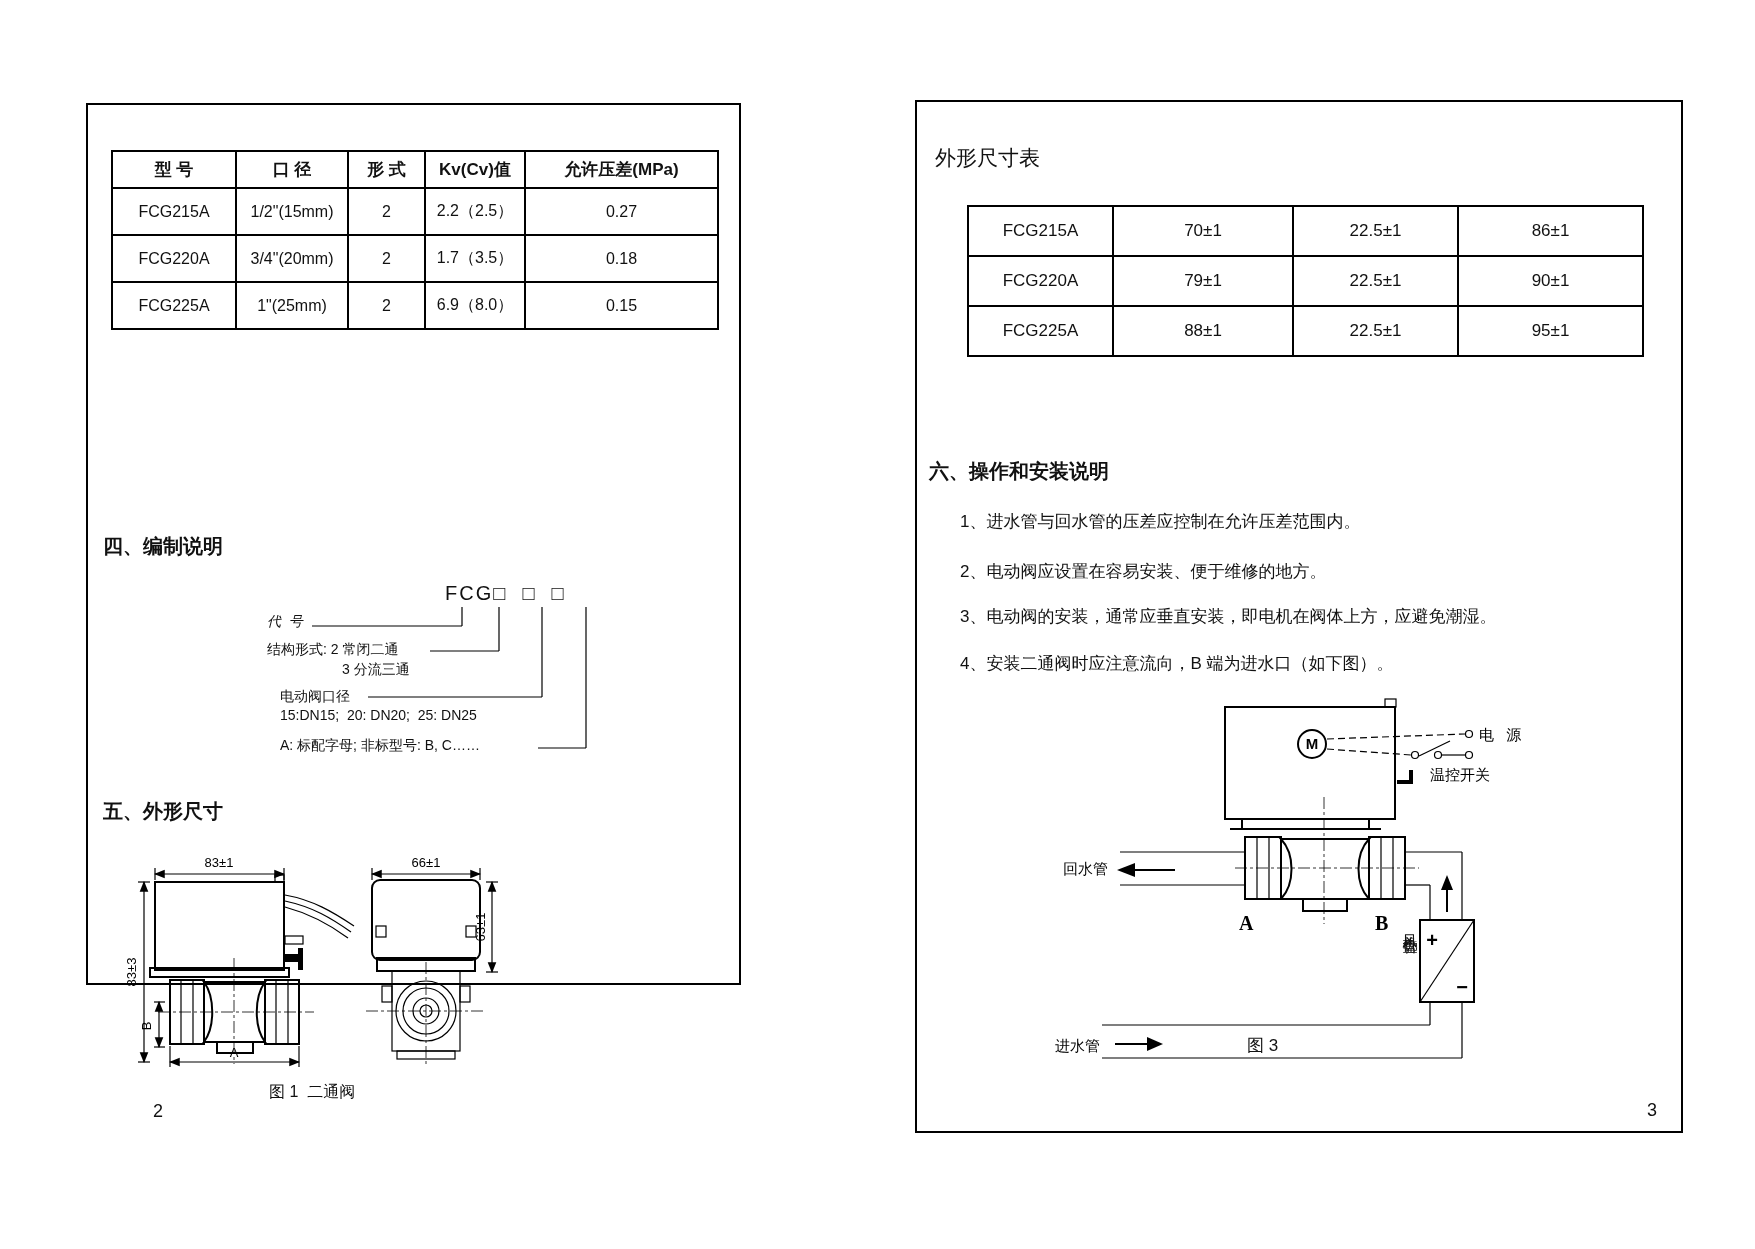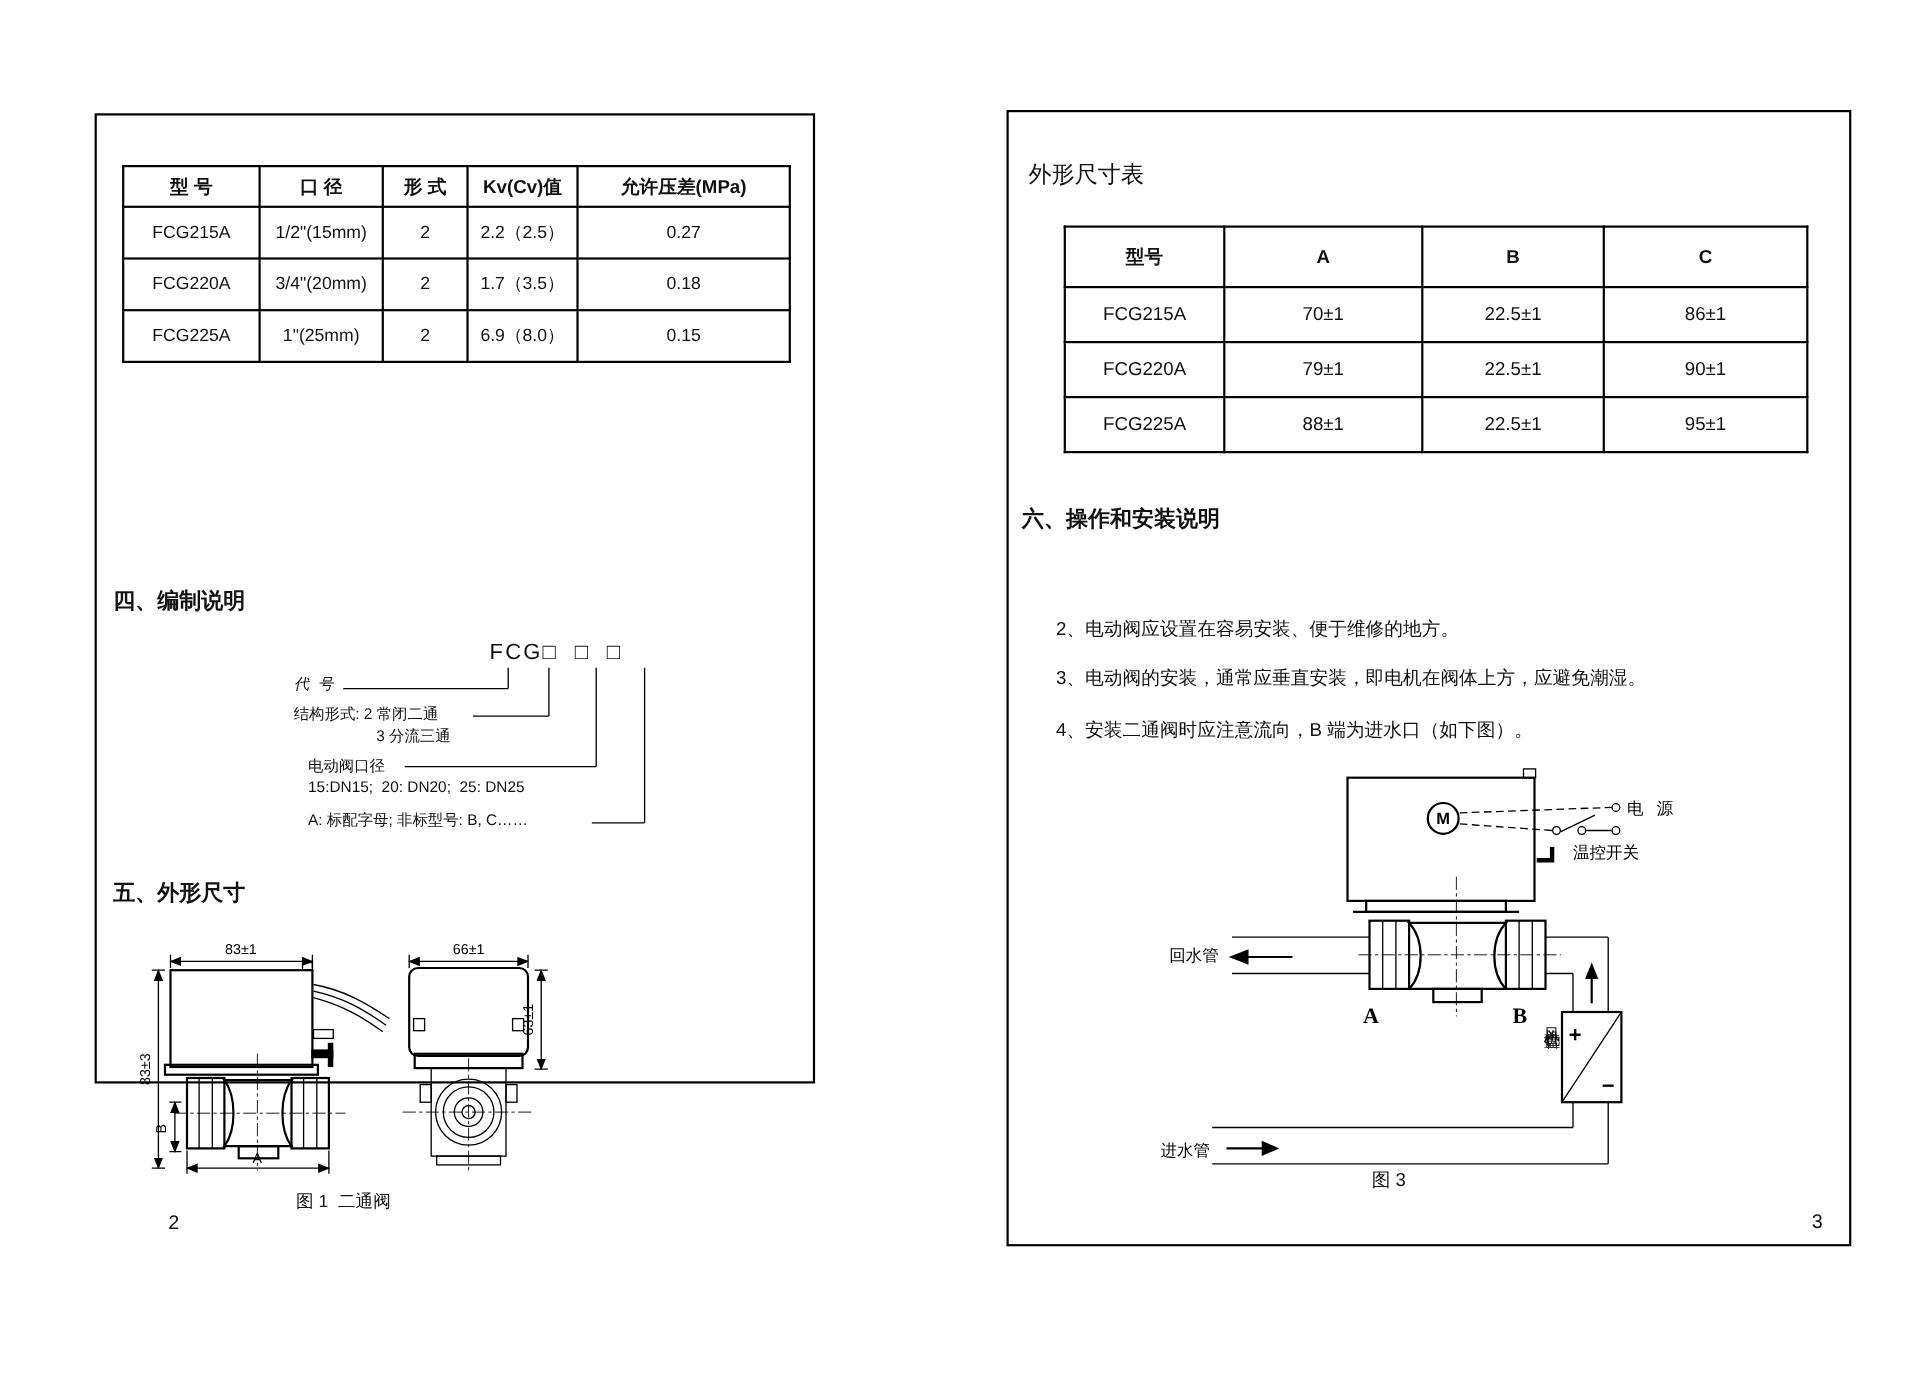--- a/index.html
+++ b/index.html
@@ -185,26 +185,20 @@
   <div class="abs doc-title" style="left:18px;top:42px;">外形尺寸表</div>
 
   <table class="doc" id="dim-table" style="left:50px;top:103px;width:675px;">
     <colgroup>
         <col style="width:145px">
         <col style="width:180px">
         <col style="width:165px">
         <col style="width:185px">
       </colgroup>
     <tbody>
-        <tr>
-      <th>型号</th>
-      <th>A</th>
-      <th>B</th>
-      <th>C</th>
-    </tr>
     <tr>
       <td>FCG215A</td>
       <td>70±1</td>
       <td>22.5±1</td>
       <td>86±1</td>
     </tr>
     <tr>
       <td>FCG220A</td>
       <td>79±1</td>
       <td>22.5±1</td>
@@ -214,20 +208,21 @@
       <td>FCG225A</td>
       <td>88±1</td>
       <td>22.5±1</td>
       <td>95±1</td>
     </tr>
   </tbody>
     </table>
 
   <div class="abs sec-title" style="left:12px;top:356px;">六、操作和安装说明</div>
 
+  <div class="abs item" style="left:43px;top:408px;">1、进水管与回水管的压差应控制在允许压差范围内。</div>
   <div class="abs item" style="left:43px;top:458px;">2、电动阀应设置在容易安装、便于维修的地方。</div>
   <div class="abs item" style="left:43px;top:503px;">3、电动阀的安装，通常应垂直安装，即电机在阀体上方，应避免潮湿。</div>
   <div class="abs item" style="left:43px;top:550px;">4、安装二通阀时应注意流向，B 端为进水口（如下图）。</div>
 
   <svg class="abs fig" style="left:130px;top:590px;" width="500" height="390">
     <g>
       <rect class="s2" x="178" y="15" width="170" height="112"></rect>
       <rect x="338" y="7" width="11" height="8"></rect>
       <circle class="s2" cx="265" cy="52" r="14"></circle>
       <line class="dash" x1="280" y1="47" x2="418" y2="42"></line>
@@ -282,16 +277,16 @@
     <text x="16" y="182" font-size="15">回水管</text>
     <text x="8" y="359" font-size="15">进水管</text>
     <text class="serif" x="192" y="238" font-size="20">A</text>
     <text class="serif" x="328" y="238" font-size="20">B</text>
     <text x="385" y="255" text-anchor="middle" font-size="20" font-weight="bold">+</text>
     <text x="415" y="302" text-anchor="middle" font-size="20" font-weight="bold">−</text>
   </svg>
 
   <div class="abs vtext" style="left:486px;top:820px;">风机盘管</div>
 
-  <div class="abs caption" style="left:330px;top:959px;font-size:17px;">图 3</div>
+  <div class="abs caption" style="left:330px;top:932px;font-size:17px;">图 3</div>
 
   <div class="abs pagenum" style="left:730px;top:998px;">3</div>
 </div>
 
 </body></html>

